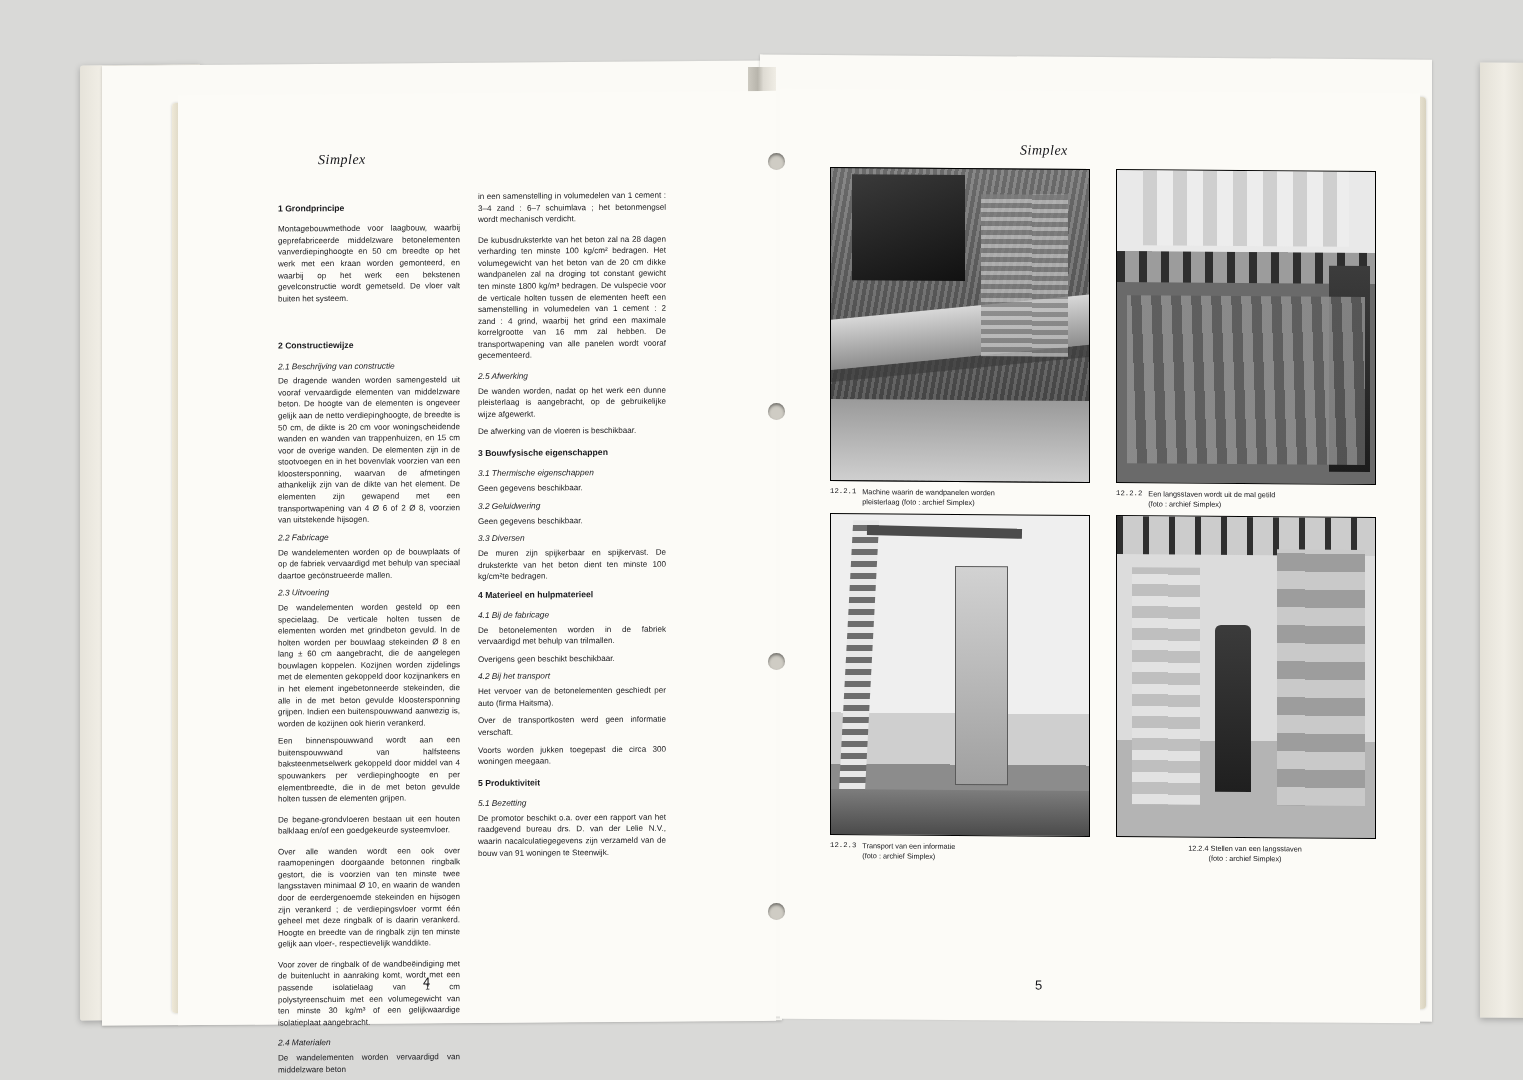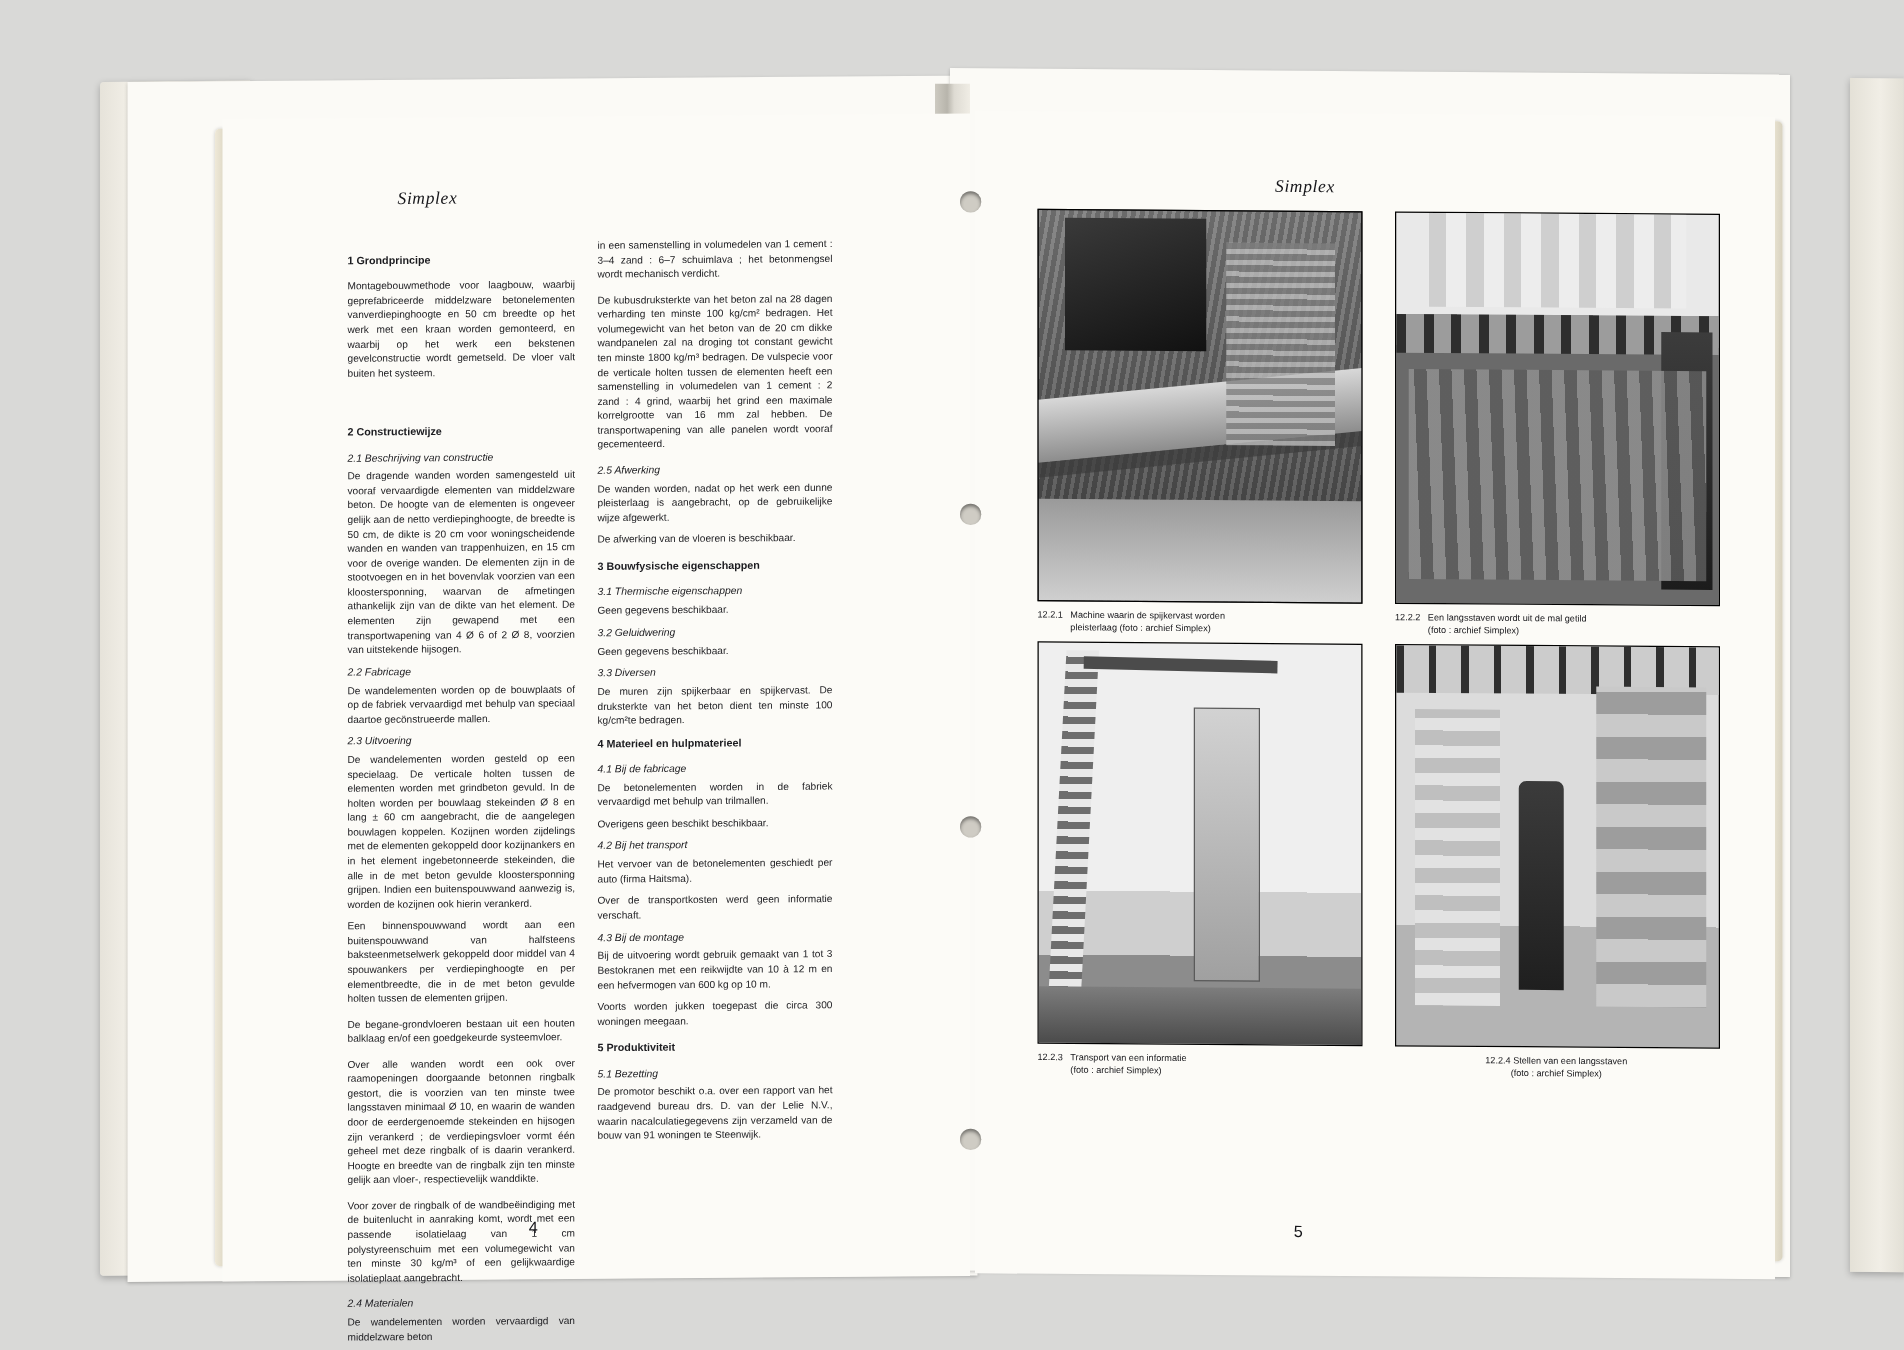--- a/index.html
+++ b/index.html
@@ -103,21 +103,21 @@
     background:#2a2a2a;
     position:relative;
     overflow:hidden;
     border:1px solid #000;
   }
   .photo.top{height:312px;}
   .photo.bot{height:320px;}
   .cap{
     font-size:7.3px;line-height:1.35;margin-top:6px;display:flex;gap:6px;
   }
-  .cap .num{white-space:nowrap;}
+  .cap .num{white-space:nowrap;font-family:Liberation Mono, monospace;}
   .cap .txt{}
   .cap2{font-size:7.3px;line-height:1.35;margin-top:6px;text-align:center;}
 
   
   .ph1{
     background:
       linear-gradient(180deg,rgba(255,255,255,.18),rgba(0,0,0,.25)),
       repeating-linear-gradient(100deg, #6e6e6e 0 3px, #4a4a4a 3px 7px),
       #555;
   }
@@ -294,24 +294,20 @@
         </div>
       <div class="blk tight">
           <h3>4.1   Bij de fabricage</h3>
         <p>De betonelementen worden in de fabriek vervaardigd met behulp van trilmallen.</p>
         <p>Overigens geen beschikt beschikbaar.</p>
         </div>
       <div class="blk tight">
           <h3>4.2   Bij het transport</h3>
         <p>Het vervoer van de betonelementen geschiedt per auto (firma Haitsma).</p>
         <p>Over de transportkosten werd geen informatie verschaft.</p>
-        </div>
-      <div class="blk tight">
-          <h3>4.3   Bij de montage</h3>
-        <p>Bij de uitvoering wordt gebruik gemaakt van 1 tot 3 Bestokranen met een reikwijdte van 10 à 12 m en een hefvermogen van 600 kg op 10 m.</p>
         </div>
       <div class="blk">
           <p>Voorts worden jukken toegepast die circa 300 woningen meegaan.</p>
         </div>
       <div class="blk">
           <h2>5  Produktiviteit</h2>
         </div>
       <div class="blk tight">
           <h3>5.1   Bezetting</h3>
         <p>De promotor beschikt o.a. over een rapport van het raadgevend bureau drs. D. van der Lelie N.V., waarin nacalculatiegegevens zijn verzameld van de bouw van 91 woningen te Steenwijk.</p>
@@ -327,21 +323,21 @@
     <div class="photo-grid">
       <div class="ph-row">
         <div class="ph-cell">
           <div class="photo top ph1">
               <span class="h1"></span>
               <span class="h2"></span>
             </div>
           <div class="cap">
             <span class="num">12.2.1</span>
             <span class="txt">
-              <span>Machine waarin de spijkervast worden</span><br>
+              <span>Machine waarin de wandpanelen worden</span><br>
               <span>pleisterlaag (foto : archief Simplex)</span>
             </span>
           </div>
         </div>
         <div class="ph-cell">
           <div class="photo top ph2">
               <span class="h1"></span>
               <span class="h2"></span>
             </div>
           <div class="cap">

